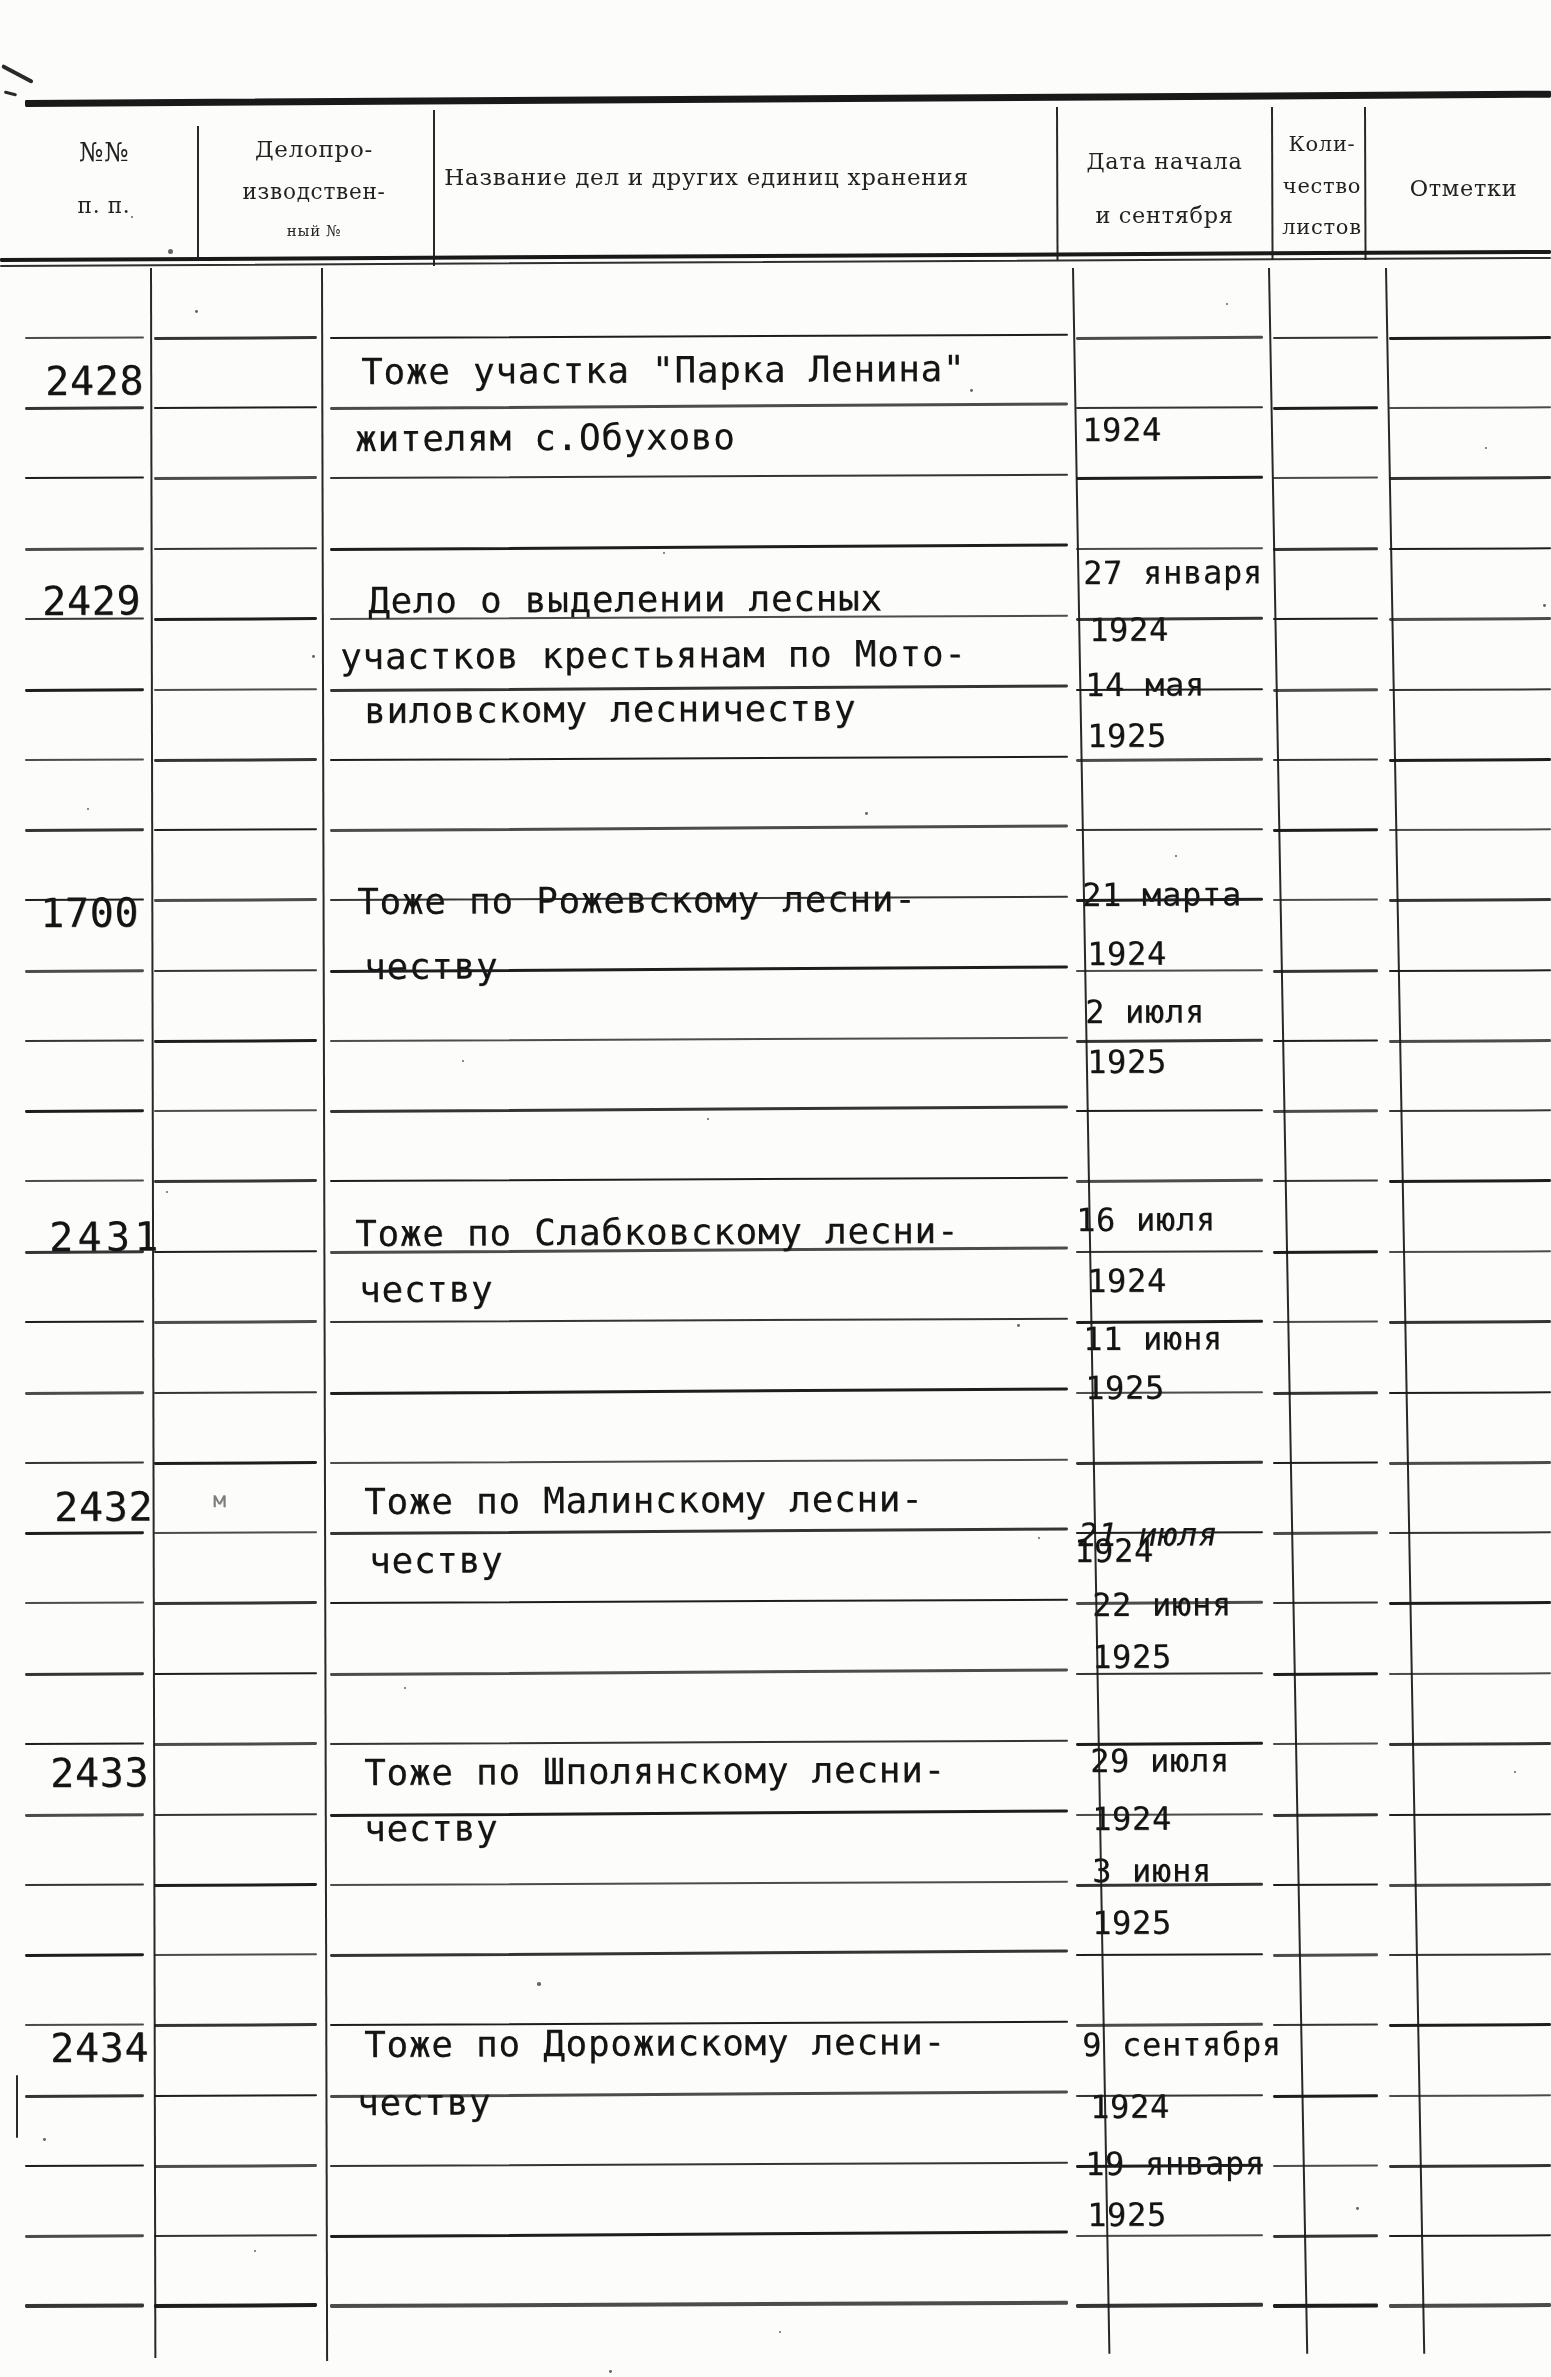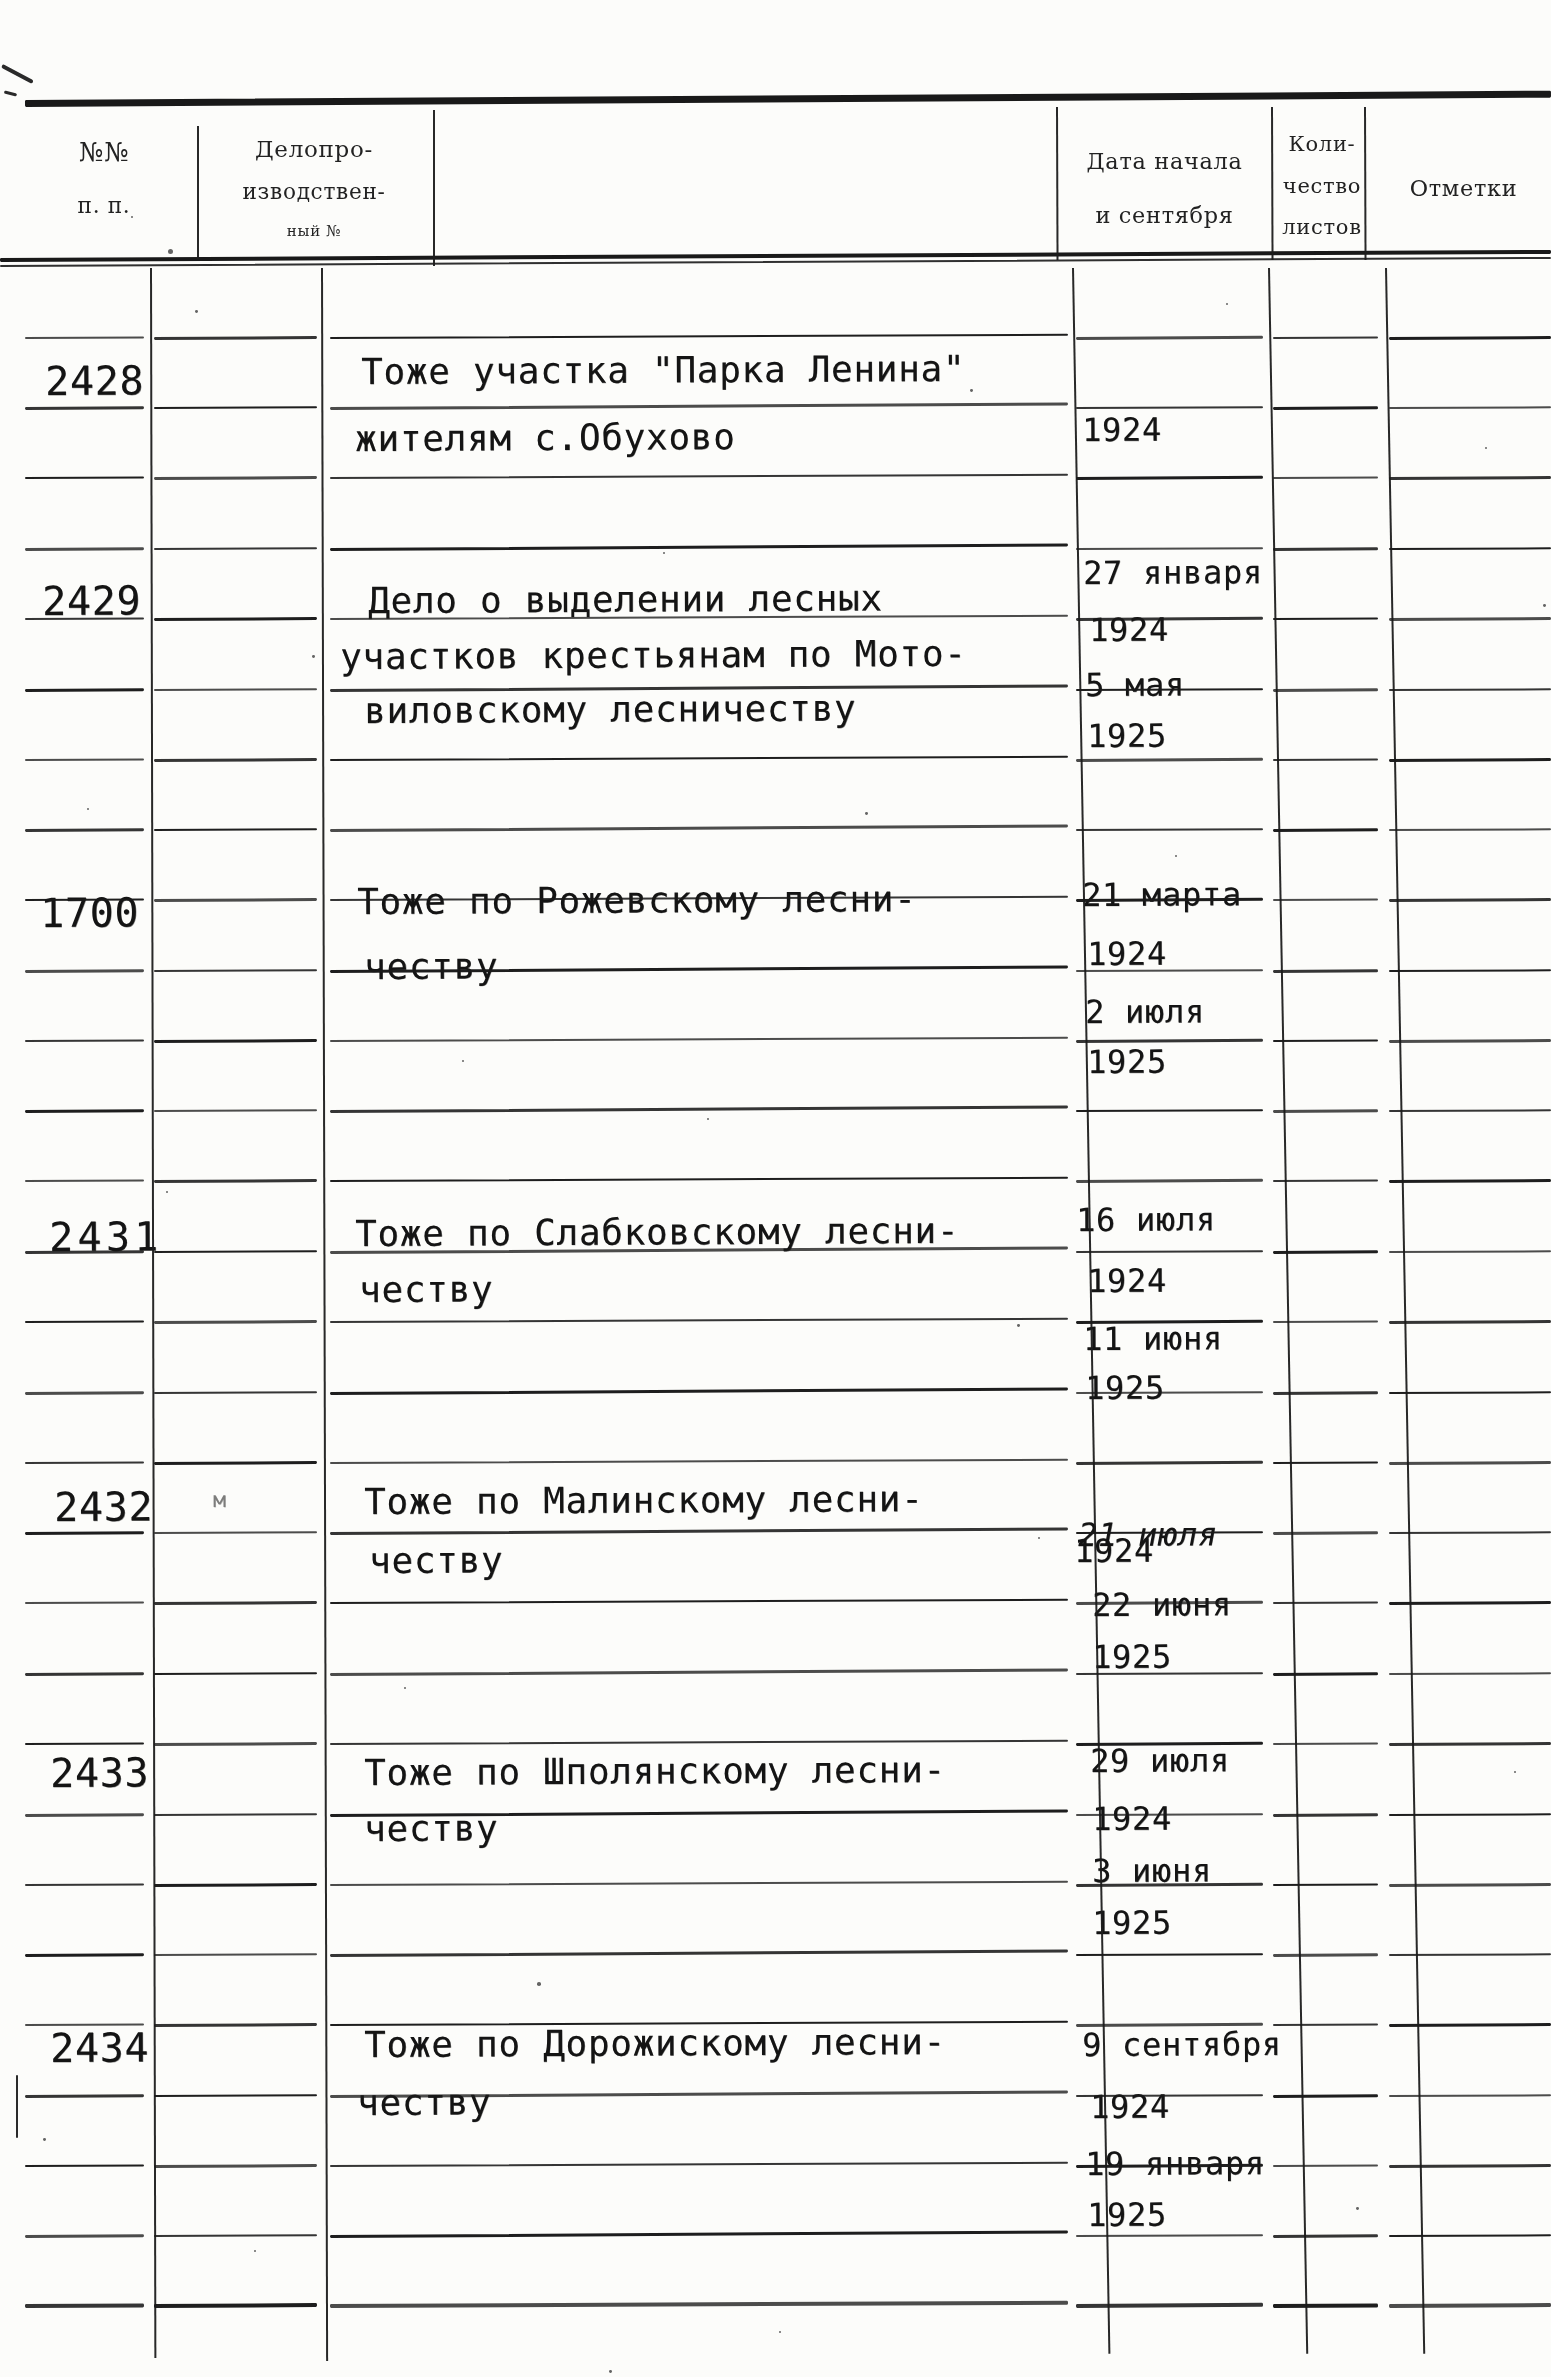--- a/index.html
+++ b/index.html
@@ -48,20 +48,21 @@
 
   <div class="penmark" style="left:16px;top:2075px;width:2.2px;height:63px;"></div>
 
   <div class="printed" style="left:50px;top:137px;width:108px;font-size:26px;">№№</div>
   <div class="printed" style="left:50px;top:193px;width:108px;font-size:21.6px;">п. п.</div>
 
   <div class="printed" style="left:202px;top:136px;width:224px;font-size:23px;">Делопро-</div>
   <div class="printed" style="left:202px;top:179px;width:224px;font-size:21.6px;">изводствен-</div>
   <div class="printed" style="left:202px;top:222px;width:224px;font-size:15px;">ный №</div>
 
+  <div class="printed" style="left:418px;top:164px;width:577px;font-size:23px;">Название дел и других единиц хранения</div>
 
   <div class="printed" style="left:1060px;top:148px;width:209px;font-size:22.4px;">Дата начала</div>
   <div class="printed" style="left:1060px;top:202px;width:209px;font-size:22.4px;">и сентября</div>
 
   <div class="printed" style="left:1275px;top:132px;width:94px;font-size:21px;">Коли-</div>
   <div class="printed" style="left:1275px;top:174px;width:94px;font-size:21px;">чество</div>
   <div class="printed" style="left:1275px;top:215px;width:94px;font-size:21px;">листов</div>
 
   <div class="printed" style="left:1386px;top:175px;width:155px;font-size:22.4px;">Отметки</div>
 
@@ -69,21 +70,21 @@
   <div class="typed t-title" style="left:361px;top:351px;">Тоже участка "Парка Ленина"</div>
   <div class="typed t-title" style="left:355px;top:418px;">жителям с.Обухово</div>
   <div class="typed t-date" style="left:1082px;top:411px;">1924</div>
 
   <div class="typed t-num" style="left:42px;top:578px;">2429</div>
   <div class="typed t-title" style="left:368px;top:580px;">Дело о выделении лесных</div>
   <div class="typed t-title" style="left:340px;top:636px;">участков крестьянам по Мото-</div>
   <div class="typed t-title" style="left:364px;top:690px;">виловскому лесничеству</div>
   <div class="typed t-date" style="left:1083px;top:554px;">27 января</div>
   <div class="typed t-date" style="left:1089px;top:611px;">1924</div>
-  <div class="typed t-date" style="left:1085px;top:666px;">5 мая</div>
+  <div class="typed t-date" style="left:1085px;top:666px;">14 мая</div>
   <div class="typed t-date" style="left:1087px;top:717px;">1925</div>
 
   <div class="typed t-num" style="left:40px;top:890px;">1700</div>
   <div class="typed t-title" style="left:357px;top:881px;">Тоже по Рожевскому лесни-</div>
   <div class="typed t-title" style="left:364px;top:946px;">честву</div>
   <div class="typed t-date" style="left:1082px;top:876px;">21 марта</div>
   <div class="typed t-date" style="left:1087px;top:935px;">1924</div>
   <div class="typed t-date" style="left:1085px;top:993px;">2 июля</div>
   <div class="typed t-date" style="left:1087px;top:1043px;">1925</div>
 

